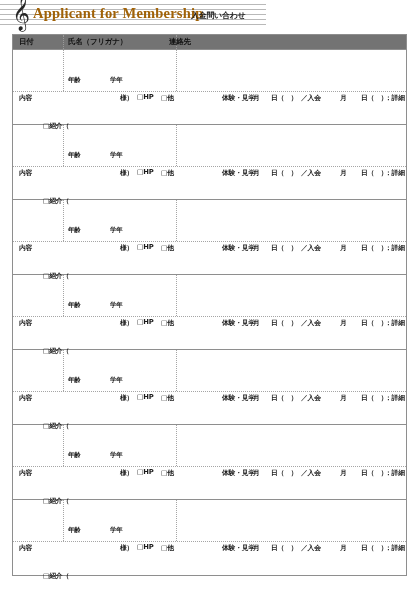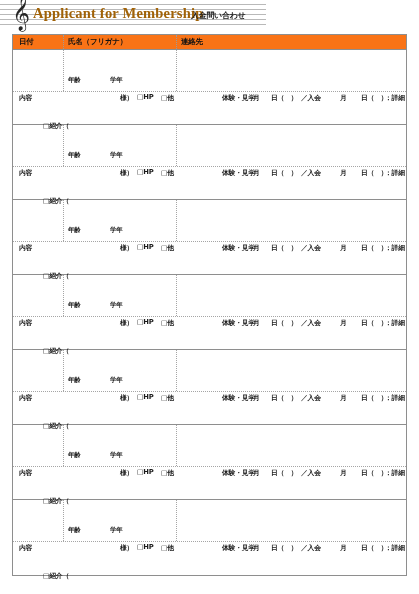--- a/index.html
+++ b/index.html
@@ -89,36 +89,36 @@
     border: 1px solid #8e8e8e;
     border-bottom: 1px solid #8e8e8e;
     box-sizing: border-box;
     background: #ffffff;
   }
 
   
   #table-head {
     position: relative;
     height: 14px;
-    background: #f97316;
+    background: #737373;
     border-bottom: 1px solid #8e8e8e;
   }
   #table-head .hcell {
     position: absolute;
     top: 2px;
     font-family: "DejaVu Sans", sans-serif;
     font-weight: bold;
     font-size: 7.5px;
     color: #111111;
     white-space: nowrap;
     letter-spacing: -0.2px;
   }
   #table-head .hcell.c1 { left: 6px; }
   #table-head .hcell.c2 { left: 55px; }
-  #table-head .hcell.c3 { left: 168px; }
+  #table-head .hcell.c3 { left: 156px; }
   #table-head .hsep {
     position: absolute;
     top: 0;
     width: 0;
     height: 14px;
     border-left: 1px dotted #9a9a9a;
   }
   #table-head .hsep.s1 { left: 50px; }
   #table-head .hsep.s2 { left: 163px; }
 

